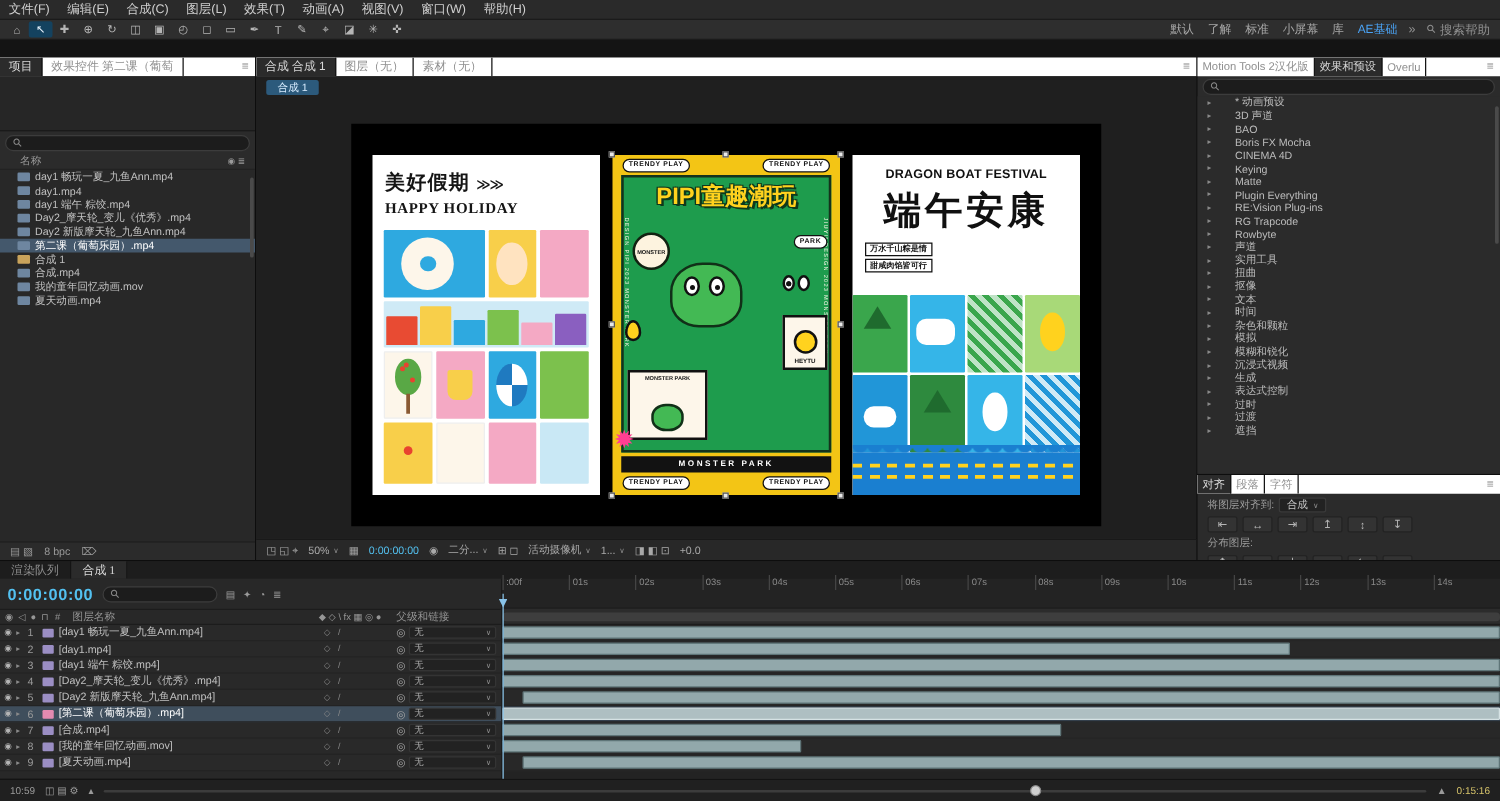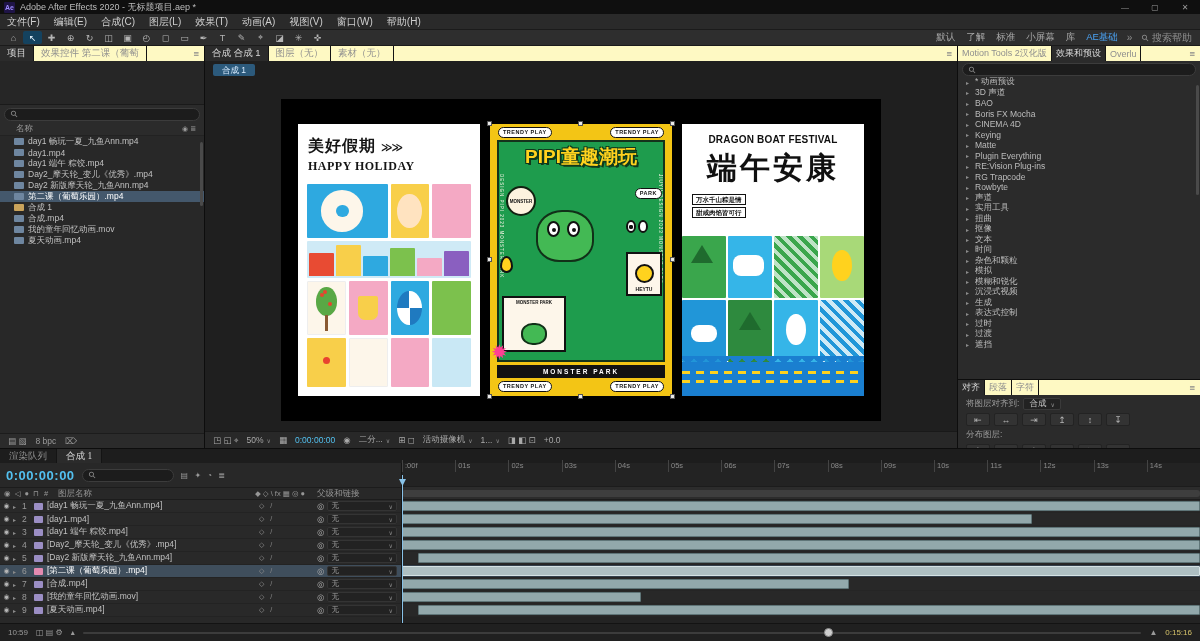--- a/index.html
+++ b/index.html
@@ -27,21 +27,21 @@
   .help-search { display:flex; align-items:center; gap:3px; color:#8f8f8f; margin-left:6px; padding-right:4px; white-space:nowrap; }
   .search-glyph { display:inline-block; transform:rotate(-45deg); font-size:9px; }
 
   
   .main { position:absolute; top:46px; left:0; right:0; height:402px; display:flex; gap:1px; background:#0d0d0d; }
   .panel { display:flex; flex-direction:column; background:#2b2b2b; min-width:0; min-height:0; }
   .left-col { width:204px; flex:none; }
   .center-col { flex:1; }
   .right-col { width:242px; flex:none; display:flex; flex-direction:column; gap:1px; background:#0d0d0d; }
 
-  .tabbar { height:15px; background:#fef9c3; display:flex; align-items:stretch; font-size:9.5px; color:#8f8f8f; flex:none; overflow:hidden; }
+  .tabbar { height:15px; background:#ffffff; display:flex; align-items:stretch; font-size:9.5px; color:#8f8f8f; flex:none; overflow:hidden; }
   .tabs { display:flex; min-width:0; }
   .ptab { display:flex; align-items:center; gap:3px; padding:0 7px; border-right:1px solid #141414; white-space:nowrap; overflow:hidden; }
   .ptab.is-active { background:#2b2b2b; color:#d8d8d8; }
   .tab-menu { margin-left:auto; padding:0 5px; display:flex; align-items:center; color:#8a8a8a; }
   .right-col .ptab { padding:0 4px; font-size:9px; }
 
   .search-pill { height:13px; background:#1c1c1c; border:1px solid #3c3c3c; border-radius:7px; display:flex; align-items:center; gap:3px; padding:0 6px; font-size:8.5px; color:#8a8a8a; }
 
   
   .proj-preview { height:44px; background:#262626; border-bottom:1px solid #1a1a1a; flex:none; }
@@ -64,21 +64,21 @@
   .viewer-foot { height:17px; background:#282828; border-top:1px solid #191919; display:flex; align-items:center; gap:8px; padding:0 8px; font-size:8.5px; color:#a9a9a9; flex:none; white-space:nowrap; overflow:hidden; }
   .vf-cyan { color:#53c1f0; }
   .vf-group { display:flex; align-items:center; gap:3px; }
   .chev { font-size:6px; color:#8a8a8a; }
 
   
   .effects-panel { flex:1; min-height:0; }
   .fx-search { height:16px; padding:2px 4px; flex:none; }
   .fx-search .search-pill { width:100%; }
   .fx-list { flex:1; overflow:hidden; position:relative; background:#2b2b2b; }
-  .fx-row { height:10.5px; display:flex; align-items:center; gap:3px; padding-left:8px; font-size:8.5px; color:#bcbcbc; white-space:nowrap; }
+  .fx-row { height:10.5px; display:flex; align-items:center; gap:16px; padding-left:8px; font-size:8.5px; color:#bcbcbc; white-space:nowrap; }
   .fx-arrow { color:#8a8a8a; font-size:6px; width:6px; }
 
   
   .align-panel { height:68px; flex:none; }
   .align-body { padding:3px 8px; display:flex; flex-direction:column; gap:3px; font-size:8.5px; color:#9d9d9d; }
   .align-row { display:flex; align-items:center; gap:4px; }
   .align-btn { width:24px; height:13px; background:#333; border:1px solid #232323; border-radius:2px; display:flex; align-items:center; justify-content:center; color:#b5b5b5; font-size:9px; }
   .align-select { display:flex; align-items:center; gap:4px; background:#222; border:1px solid #3a3a3a; border-radius:2px; padding:0 5px; height:12px; color:#c5c5c5; }
 
   
@@ -196,29 +196,20 @@
   .zong { position:absolute; left:20%; top:14%; width:0; height:0; border-left:11px solid transparent; border-right:11px solid transparent; border-bottom:18px solid #1f6b2e; }
   .p3-wave { position:absolute; left:0; right:0; bottom:0; height:34px; background:#1a7fd0; }
   .scallop { position:absolute; left:0; right:0; top:-6px; height:6px; background-image:radial-gradient(circle at 6px 0px, #1a7fd0 6px, transparent 6.5px); background-size:12px 6px; background-repeat:repeat-x; }
   .wave-y { position:absolute; left:0; right:0; height:3px; background:repeating-linear-gradient(90deg,#ffd21e 0 8px,transparent 8px 14px); }
 </style>
 </head>
 <body>
 
 <div id="app">
 
-  <div class="titlebar">
-    <span class="ae-badge">Ae</span>
-    <span>Adobe After Effects 2020 - 无标题项目.aep *</span>
-    <div class="win-controls">
-      <span class="win-btn">—</span>
-      <span class="win-btn">▢</span>
-      <span class="win-btn">✕</span>
-    </div>
-  </div>
 
   <div class="menubar">
 
   <span class="menu-item">文件(F)</span>
       <span class="menu-item">编辑(E)</span>
       <span class="menu-item">合成(C)</span>
       <span class="menu-item">图层(L)</span>
       <span class="menu-item">效果(T)</span>
       <span class="menu-item">动画(A)</span>
       <span class="menu-item">视图(V)</span>

